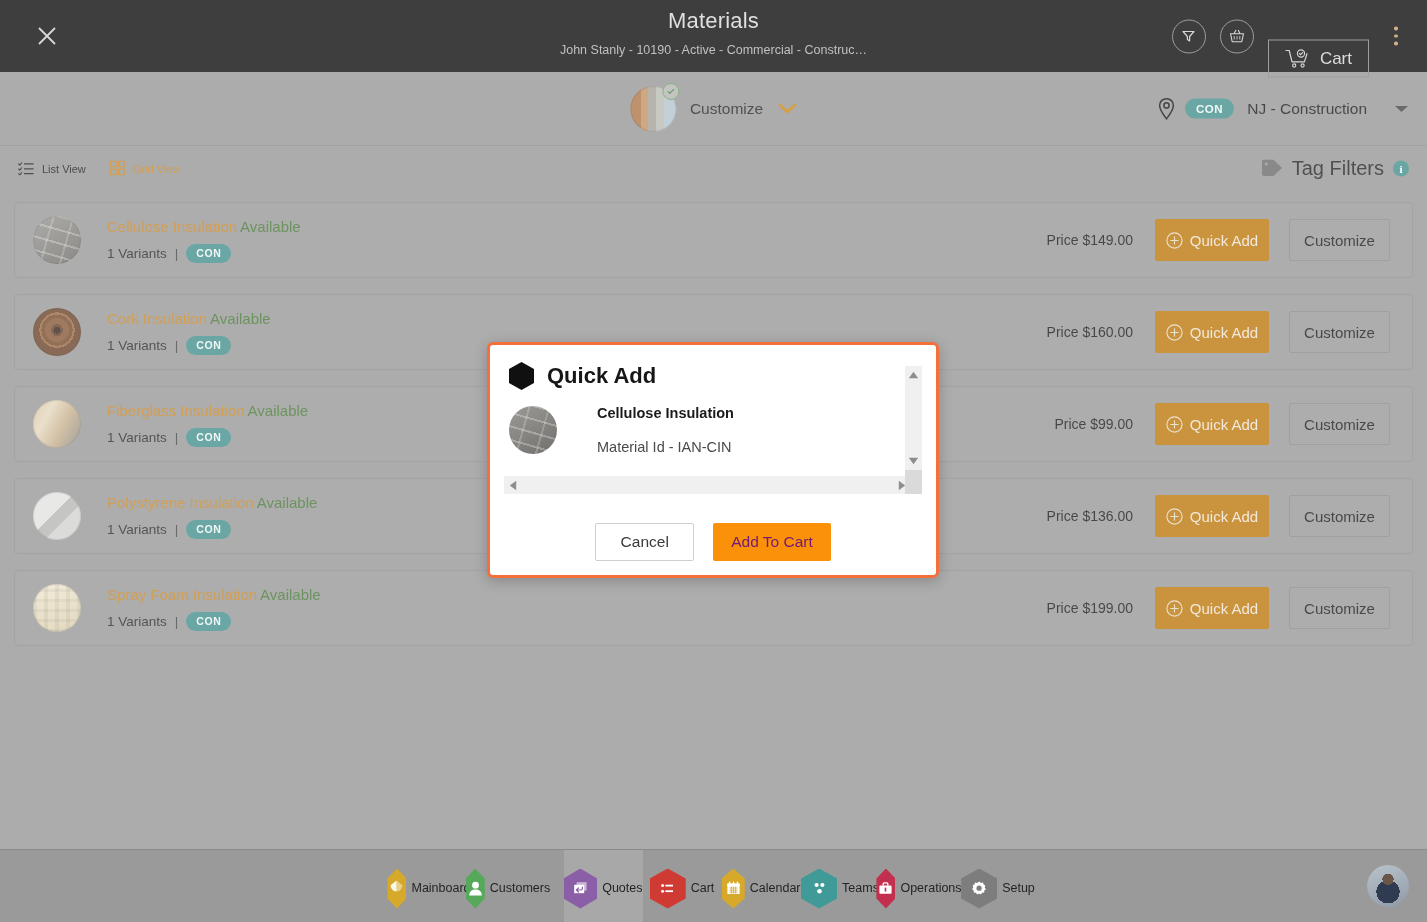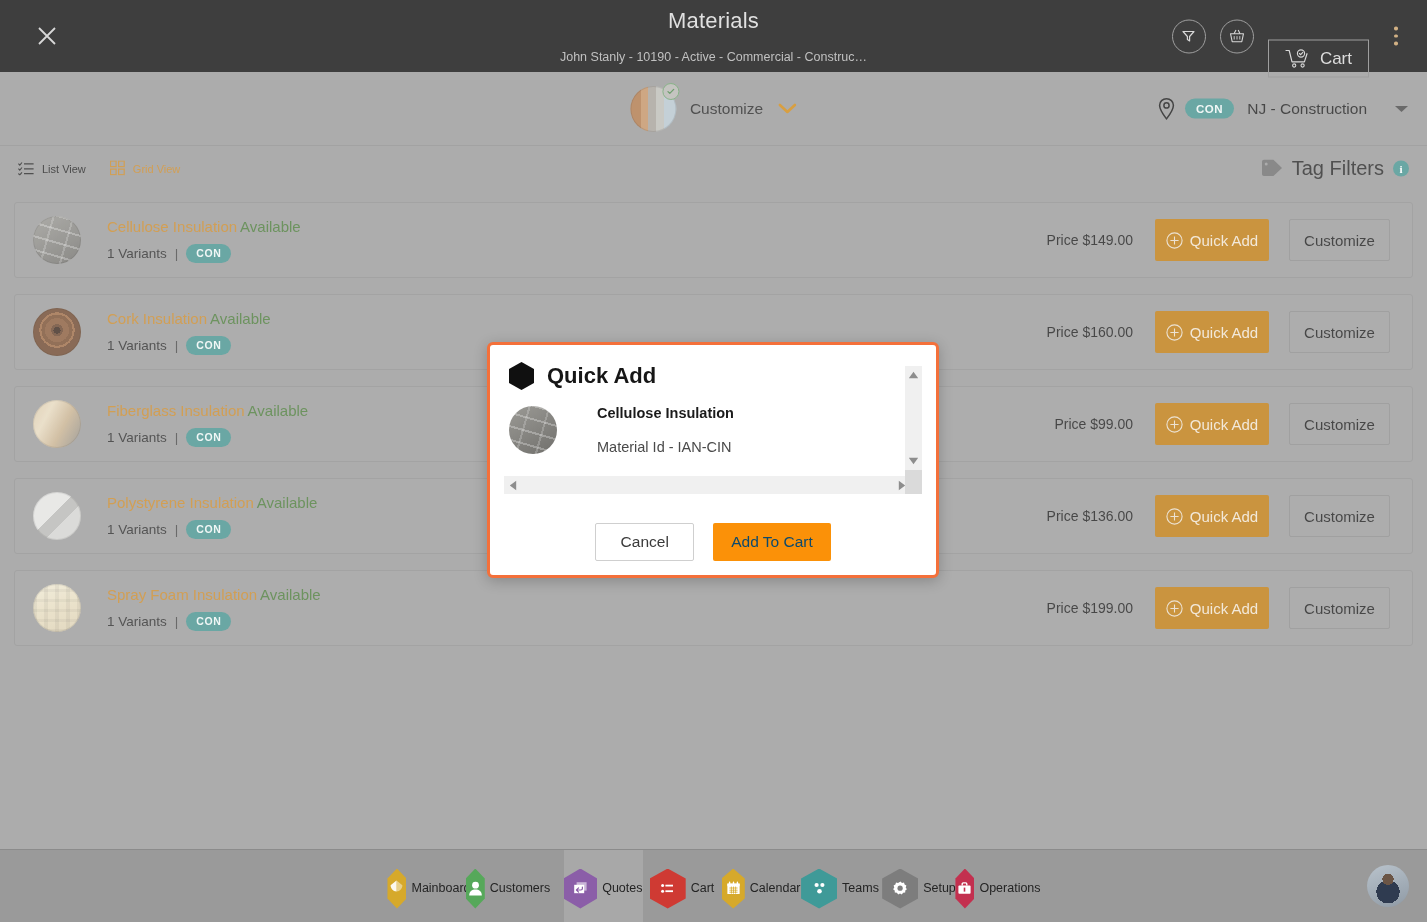--- a/index.html
+++ b/index.html
@@ -34,21 +34,21 @@
   .title-wrap {
     position: absolute; left: 0; right: 0; top: 7px;
     text-align: center; pointer-events: none;
   }
   .app-title {
     color: #d9d9d9; font-size: 22px; font-weight: 400; letter-spacing: .2px;
     line-height: 28px;
   }
   .app-subtitle {
     color: #b4b4b4; font-size: 12.5px; font-weight: 400;
-    line-height: 18px; margin-top: 13px;
+    line-height: 18px; margin-top: 6px;
   }
   .top-actions {
     position: absolute; right: 18px; top: 50%; transform: translateY(-50%);
     display: flex; align-items: center; gap: 14px;
   }
   .icon-circle {
     width: 34px; height: 34px; border-radius: 50%;
     border: 1px solid #8a8a8a;
     display: flex; align-items: center; justify-content: center;
     cursor: pointer;
@@ -272,21 +272,21 @@
   .modal-foot {
     position: absolute; left: 0; bottom: 14px; width: 100%;
     display: flex; align-items: center; justify-content: center; gap: 19px;
   }
   .btn-cancel {
     width: 99px; height: 38px; border: 1px solid #cfcfcf; background: #fff;
     font-size: 15.5px; color: #3a3a3a; font-family: inherit; cursor: pointer; border-radius: 2px;
   }
   .btn-addcart {
     height: 38px; padding: 0 18px; border: none; background: #fb9108;
-    font-size: 15.5px; color: #0c4a6e; font-family: inherit; cursor: pointer; border-radius: 2px;
+    font-size: 15.5px; color: #701a75; font-family: inherit; cursor: pointer; border-radius: 2px;
   }
 
   
   .bottomnav {
     position: absolute; left: 0; bottom: 0;
     width: 1427px; height: 73px;
     background: #9a9a9a; border-top: 1px solid #8b8b8b;
     z-index: 40;
   }
   .nav-items {
@@ -648,37 +648,37 @@
           <svg width="19" height="19" viewBox="0 0 19 19">
             <circle cx="6.6" cy="6" r="2.1" fill="#fff"></circle>
               <circle cx="12.4" cy="6" r="2.1" fill="#fff"></circle>
               <circle cx="9.5" cy="12.2" r="2.3" fill="#fff"></circle>
           </svg>
         </div>
         <div class="nav-lbl">Teams</div>
       </div>
 
       <div class="nav-item">
-        <div class="nav-hex" style="background:#7d7d7d;">
-          <svg width="19" height="19" viewBox="0 0 19 19">
-            <path d="M9.5 2.6 L11 4.1 L13 3.6 L13.6 5.6 L15.4 6.6 L14.7 8.6 L15.9 10.2 L14.3 11.5 L14.2 13.6 L12.1 13.8 L10.8 15.5 L9 14.6 L7.2 15.5 L5.9 13.8 L3.8 13.6 L3.7 11.5 L2.1 10.2 L3.3 8.6 L2.6 6.6 L4.4 5.6 L5 3.6 L7 4.1 Z" fill="#fff"></path>
-            <circle cx="9.1" cy="9.2" r="2.6" fill="#7d7d7d"></circle>
-          </svg>
-        </div>
-        <div class="nav-lbl">Setup</div>
-      </div>
-
-      <div class="nav-item">
         <div class="nav-hex" style="background:#c3304f;">
           <svg width="19" height="19" viewBox="0 0 19 19">
             <rect x="3.4" y="6.4" width="12.2" height="8.4" rx="1" fill="#fff"></rect>
             <path d="M7.2 6.4 V4.9 A1 1 0 0 1 8.2 3.9 H10.8 A1 1 0 0 1 11.8 4.9 V6.4" fill="none" stroke="#fff" stroke-width="1.4"></path>
             <rect x="8.7" y="8.6" width="1.6" height="4" fill="#c3304f"></rect>
           </svg>
         </div>
         <div class="nav-lbl">Operations</div>
       </div>
 
+      <div class="nav-item">
+        <div class="nav-hex" style="background:#7d7d7d;">
+          <svg width="19" height="19" viewBox="0 0 19 19">
+            <path d="M9.5 2.6 L11 4.1 L13 3.6 L13.6 5.6 L15.4 6.6 L14.7 8.6 L15.9 10.2 L14.3 11.5 L14.2 13.6 L12.1 13.8 L10.8 15.5 L9 14.6 L7.2 15.5 L5.9 13.8 L3.8 13.6 L3.7 11.5 L2.1 10.2 L3.3 8.6 L2.6 6.6 L4.4 5.6 L5 3.6 L7 4.1 Z" fill="#fff"></path>
+            <circle cx="9.1" cy="9.2" r="2.6" fill="#7d7d7d"></circle>
+          </svg>
+        </div>
+        <div class="nav-lbl">Setup</div>
+      </div>
+
     </div>
     <div class="nav-avatar"></div>
   </div>
 
 </div>
 
 </body></html>

